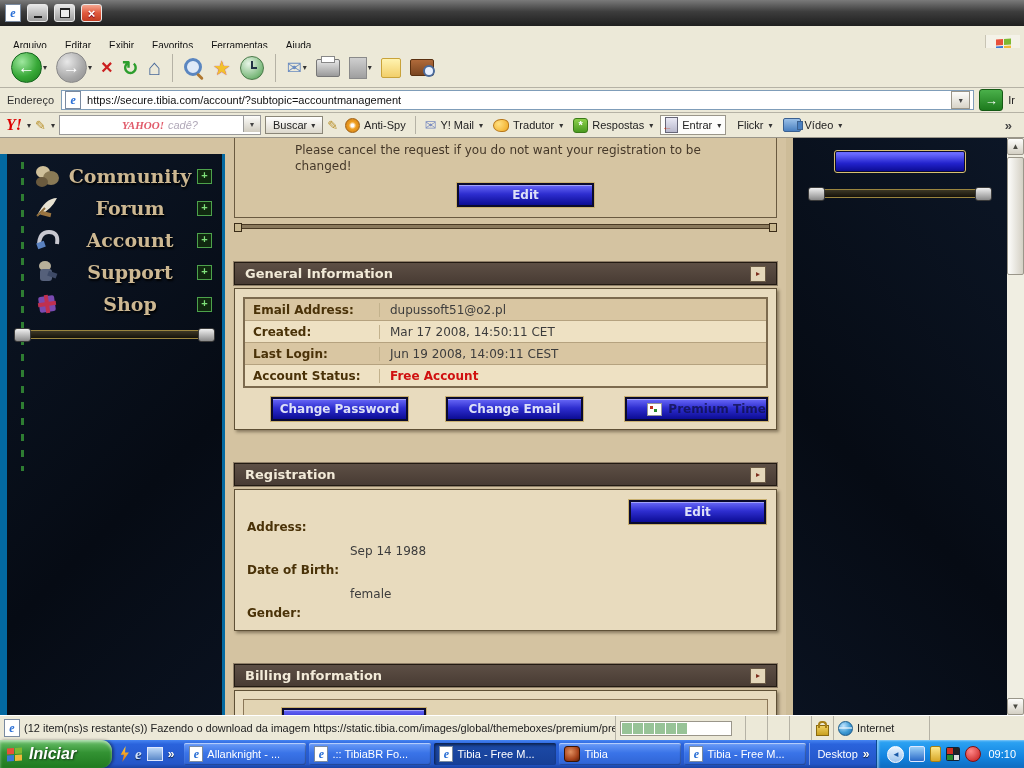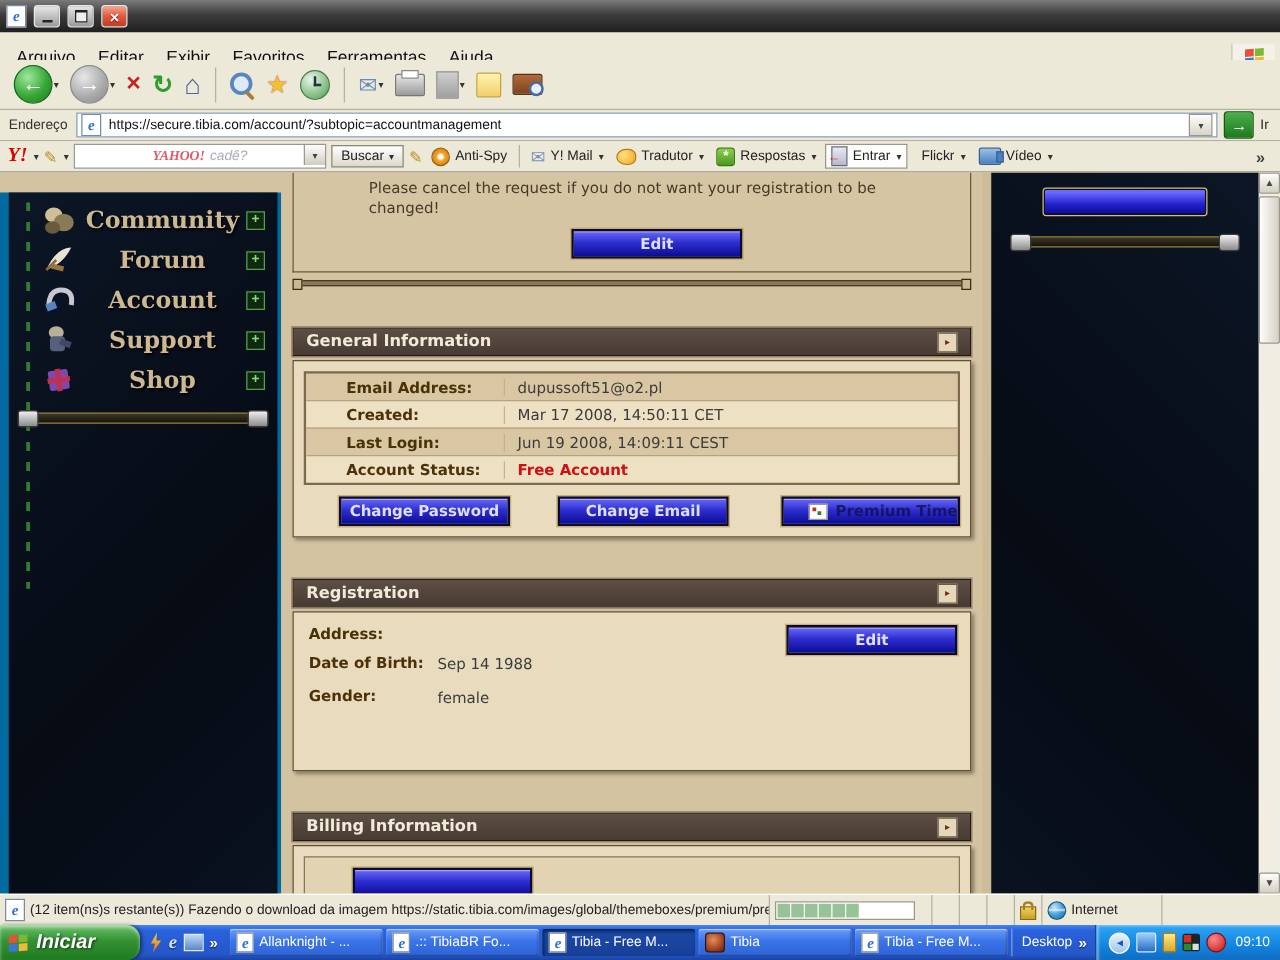--- a/index.html
+++ b/index.html
@@ -20,21 +20,21 @@
     display:flex;align-items:center;justify-content:center;box-sizing:border-box;}
   .btn-min,.btn-restore{background:linear-gradient(#e6e6e6,#9c9c9c);}
   .btn-min i{display:block;width:8px;height:2px;background:#222;margin-top:8px;}
   .btn-restore i{display:block;width:8px;height:7px;border:1px solid #222;border-top-width:2px;background:#eee;}
   .btn-close{background:linear-gradient(#f5a791,#e05a3e 50%,#c23c22);}
   .btn-close span{color:#fff;font-weight:bold;font-size:13px;line-height:1;text-shadow:0 1px 1px #702;}
 
   
   .menubar{position:absolute;left:0;top:26px;width:100%;height:39px;background:#ece9d8;
     display:flex;align-items:center;padding:0 4px;box-sizing:border-box;
-    border-bottom:1px solid #c8c4b4;font-size:14px;color:#111;}
+    border-bottom:1px solid #c8c4b4;font-size:10px;color:#111;}
   .menu-item{padding:3px 9px;cursor:default;}
   .menubar .flagbox{margin-left:auto;width:34px;height:21px;display:flex;align-items:center;
     justify-content:center;border-left:1px solid #c8c4b4;background:#f4f2e8;}
   .winflag{width:15px;height:13px;display:grid;grid-template-columns:1fr 1fr;grid-template-rows:1fr 1fr;gap:1px;transform:skewY(-4deg);}
   .winflag i:nth-child(1){background:#e8503a;}.winflag i:nth-child(2){background:#7db832;}
   .winflag i:nth-child(3){background:#3a78d6;}.winflag i:nth-child(4){background:#f0b93a;}
 
   
   .toolbar{position:absolute;left:0;top:48px;width:100%;height:40px;background:#ece9d8;
     display:flex;align-items:center;padding:0 8px;box-sizing:border-box;
@@ -135,40 +135,40 @@
   .panel{margin-top:33px;}
   .panel-header{height:23px;background:linear-gradient(#5d4f45,#483b33);border:1px solid #221a12;
     outline:1px solid #8f7f68;display:flex;align-items:center;padding:0 10px;box-sizing:border-box;
     color:#f2ead8;font-weight:bold;font-size:13px;}
   .collapse-btn{margin-left:auto;width:14px;height:14px;background:#e4d7ba;border:1px solid #6b5b46;
     display:flex;align-items:center;justify-content:center;font-size:8px;color:#7a2a1a;cursor:pointer;}
   .panel-body{border:1px solid #5f5036;background:#e8dbbe;margin-top:3px;padding:8px;
     box-shadow:2px 2px 3px rgba(40,30,15,.45);}
 
   .gi-table{border:2px solid #7c6a4e;}
-  .gi-row{display:flex;align-items:center;height:21px;padding-left:24px;}
+  .gi-row{display:flex;align-items:center;height:21px;}
   .gi-row.dark{background:#d9c6a2;} .gi-row.light{background:#eee1c3;}
   .gi-row + .gi-row{border-top:1px solid #b5a27f;}
   .gi-label{width:126px;padding-left:8px;font-weight:bold;color:#4a3208;flex:0 0 auto;border-right:1px solid #c3b28d;}
   .gi-value{padding-left:10px;color:#3c3c3c;}
   .gi-value.red{color:#d01010;font-weight:bold;}
   .btnrow{display:flex;gap:10px;margin-top:9px;align-items:center;}
 
   .tibia-btn{height:20px;min-width:133px;display:flex;align-items:center;justify-content:center;
     background:linear-gradient(#6a6af8,#2e2ed0 45%,#0c0c94);border:2px solid #0a0a2e;
     outline:1px solid #c9b070;color:#dde0f8;font-weight:bold;font-size:12px;cursor:pointer;
     box-shadow:inset 0 1px 0 rgba(255,255,255,.4);box-sizing:content-box;margin-left:28px;}
   .tibia-btn.loading{justify-content:flex-end;padding-left:6px;color:rgba(15,15,70,.75);gap:6px;}
   .broken-img{width:13px;height:11px;background:#fff;border:1px solid #999;position:relative;flex:0 0 auto;}
   .broken-img i{position:absolute;left:2px;top:2px;width:3px;height:3px;background:#c03020;}
   .broken-img u{position:absolute;left:6px;top:5px;width:3px;height:3px;background:#2a8a2a;}
 
   .reg-body{position:relative;min-height:106px;padding:10px 12px;}
   .reg-row{display:flex;}
-  .reg-label{width:103px;font-weight:bold;color:#4a3208;flex:0 0 auto;}
+  .reg-label{width:103px;font-weight:bold;color:#4a3208;flex:0 0 auto;margin-top:20px;}
   .reg-value{color:#3c3c3c;line-height:1.45;}
   .reg-mt{margin-top:9px;}
   .reg-edit{position:absolute;right:10px;top:10px;}
 
   .premium-row{border:1px solid #8a7657;display:flex;align-items:center;gap:14px;padding:8px 10px;background:#e2d4b3;}
 
   
   .sb-right{position:absolute;left:786px;top:0;width:221px;height:100%;background:#cdbc98;}
   .sb-right .dark{position:absolute;left:7px;right:0;top:0;bottom:0;background:linear-gradient(225deg,#0c1626,#060b14 60%,#0a1220);}
   .blue-banner{display:block;width:128px;height:19px;margin:13px auto 0;border-radius:2px;

